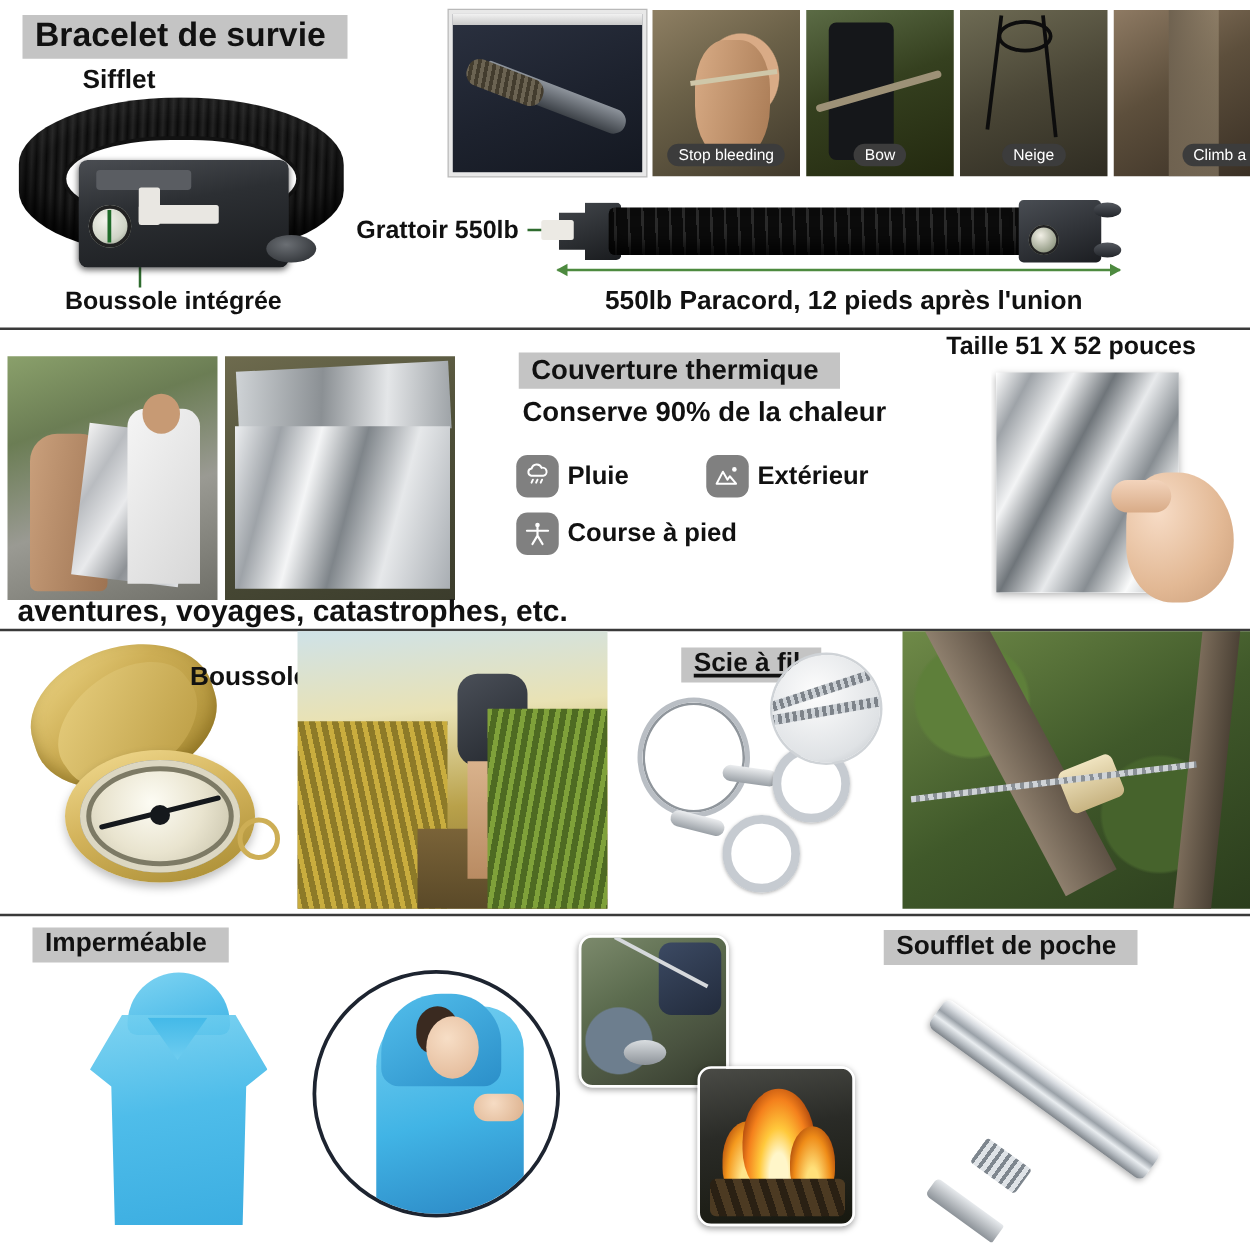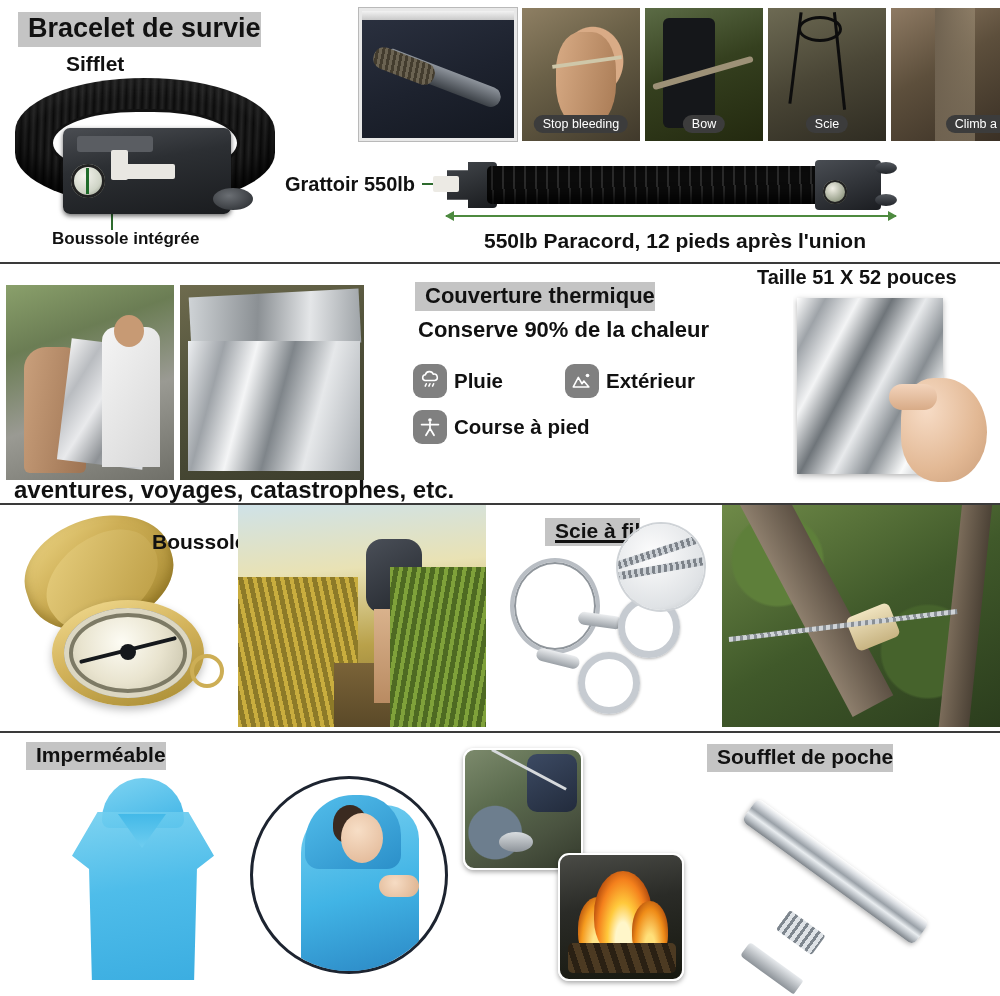--- a/index.html
+++ b/index.html
@@ -15,36 +15,36 @@
   .panel { position:absolute; }
   .hr {
     position:absolute; left:0; width:1000px; height:2px;
     background:#3a3a3a;
   }
   .label-hl {
     display:inline-block;
     background:#c4c4c4;
     font-weight:bold;
     color:#111;
-    padding:1px 0 3px 10px;
+    padding:1px 17px 3px 10px;
     white-space:nowrap;
     line-height:1.15;
   }
   .label-plain {
     font-weight:bold; color:#111; white-space:nowrap; line-height:1.1;
   }
   .underline-lbl { text-decoration:underline; text-decoration-thickness:3px;margin-left:40px; }
 
   
   .photo { position:absolute; overflow:hidden; background:#cfcfcf; }
 
   
   #row1-title { left:18px; top:12px; font-size:27px; }
   #sifflet-lbl  { left:66px;  top:52px;  font-size:21px; }
-  #boussole-int-lbl { left:52px; top:230px; font-size:17px; }
+  #boussole-int-lbl { left:52px; top:230px; font-size:20px; }
   #grattoir-lbl { left:285px; top:173px; font-size:20px; }
   #paracord-lbl { left:484px; top:229px; font-size:21px; }
 
   .leader { position:absolute; background:#2e6b2e; width:2px; }
 
   
   #bracelet-wrap { left:15px; top:78px; width:260px; height:150px; }
   .brc-band {
     position:absolute; left:0; top:0; width:260px; height:128px;
     border-radius:50% / 42%;
@@ -566,21 +566,21 @@
 <div class="photo strip-photo" id="ph-bow">
   <div class="legs"></div>
   <div class="stick"></div>
   <span class="cap">Bow</span>
 </div>
 
 <div class="photo strip-photo" id="ph-trap">
   <div class="cordA"></div>
   <div class="cordB"></div>
   <div class="loop"></div>
-  <span class="cap">Scie</span>
+  <span class="cap">Neige</span>
 </div>
 
 <div class="photo strip-photo" id="ph-climb">
   <div class="trunk"></div>
   <span class="cap right-cut">Climb a</span>
 </div>
 
 <div class="panel" id="brc-flat">
   <div class="flat-buckleL"></div>
   <div class="flat-scrap"></div>

